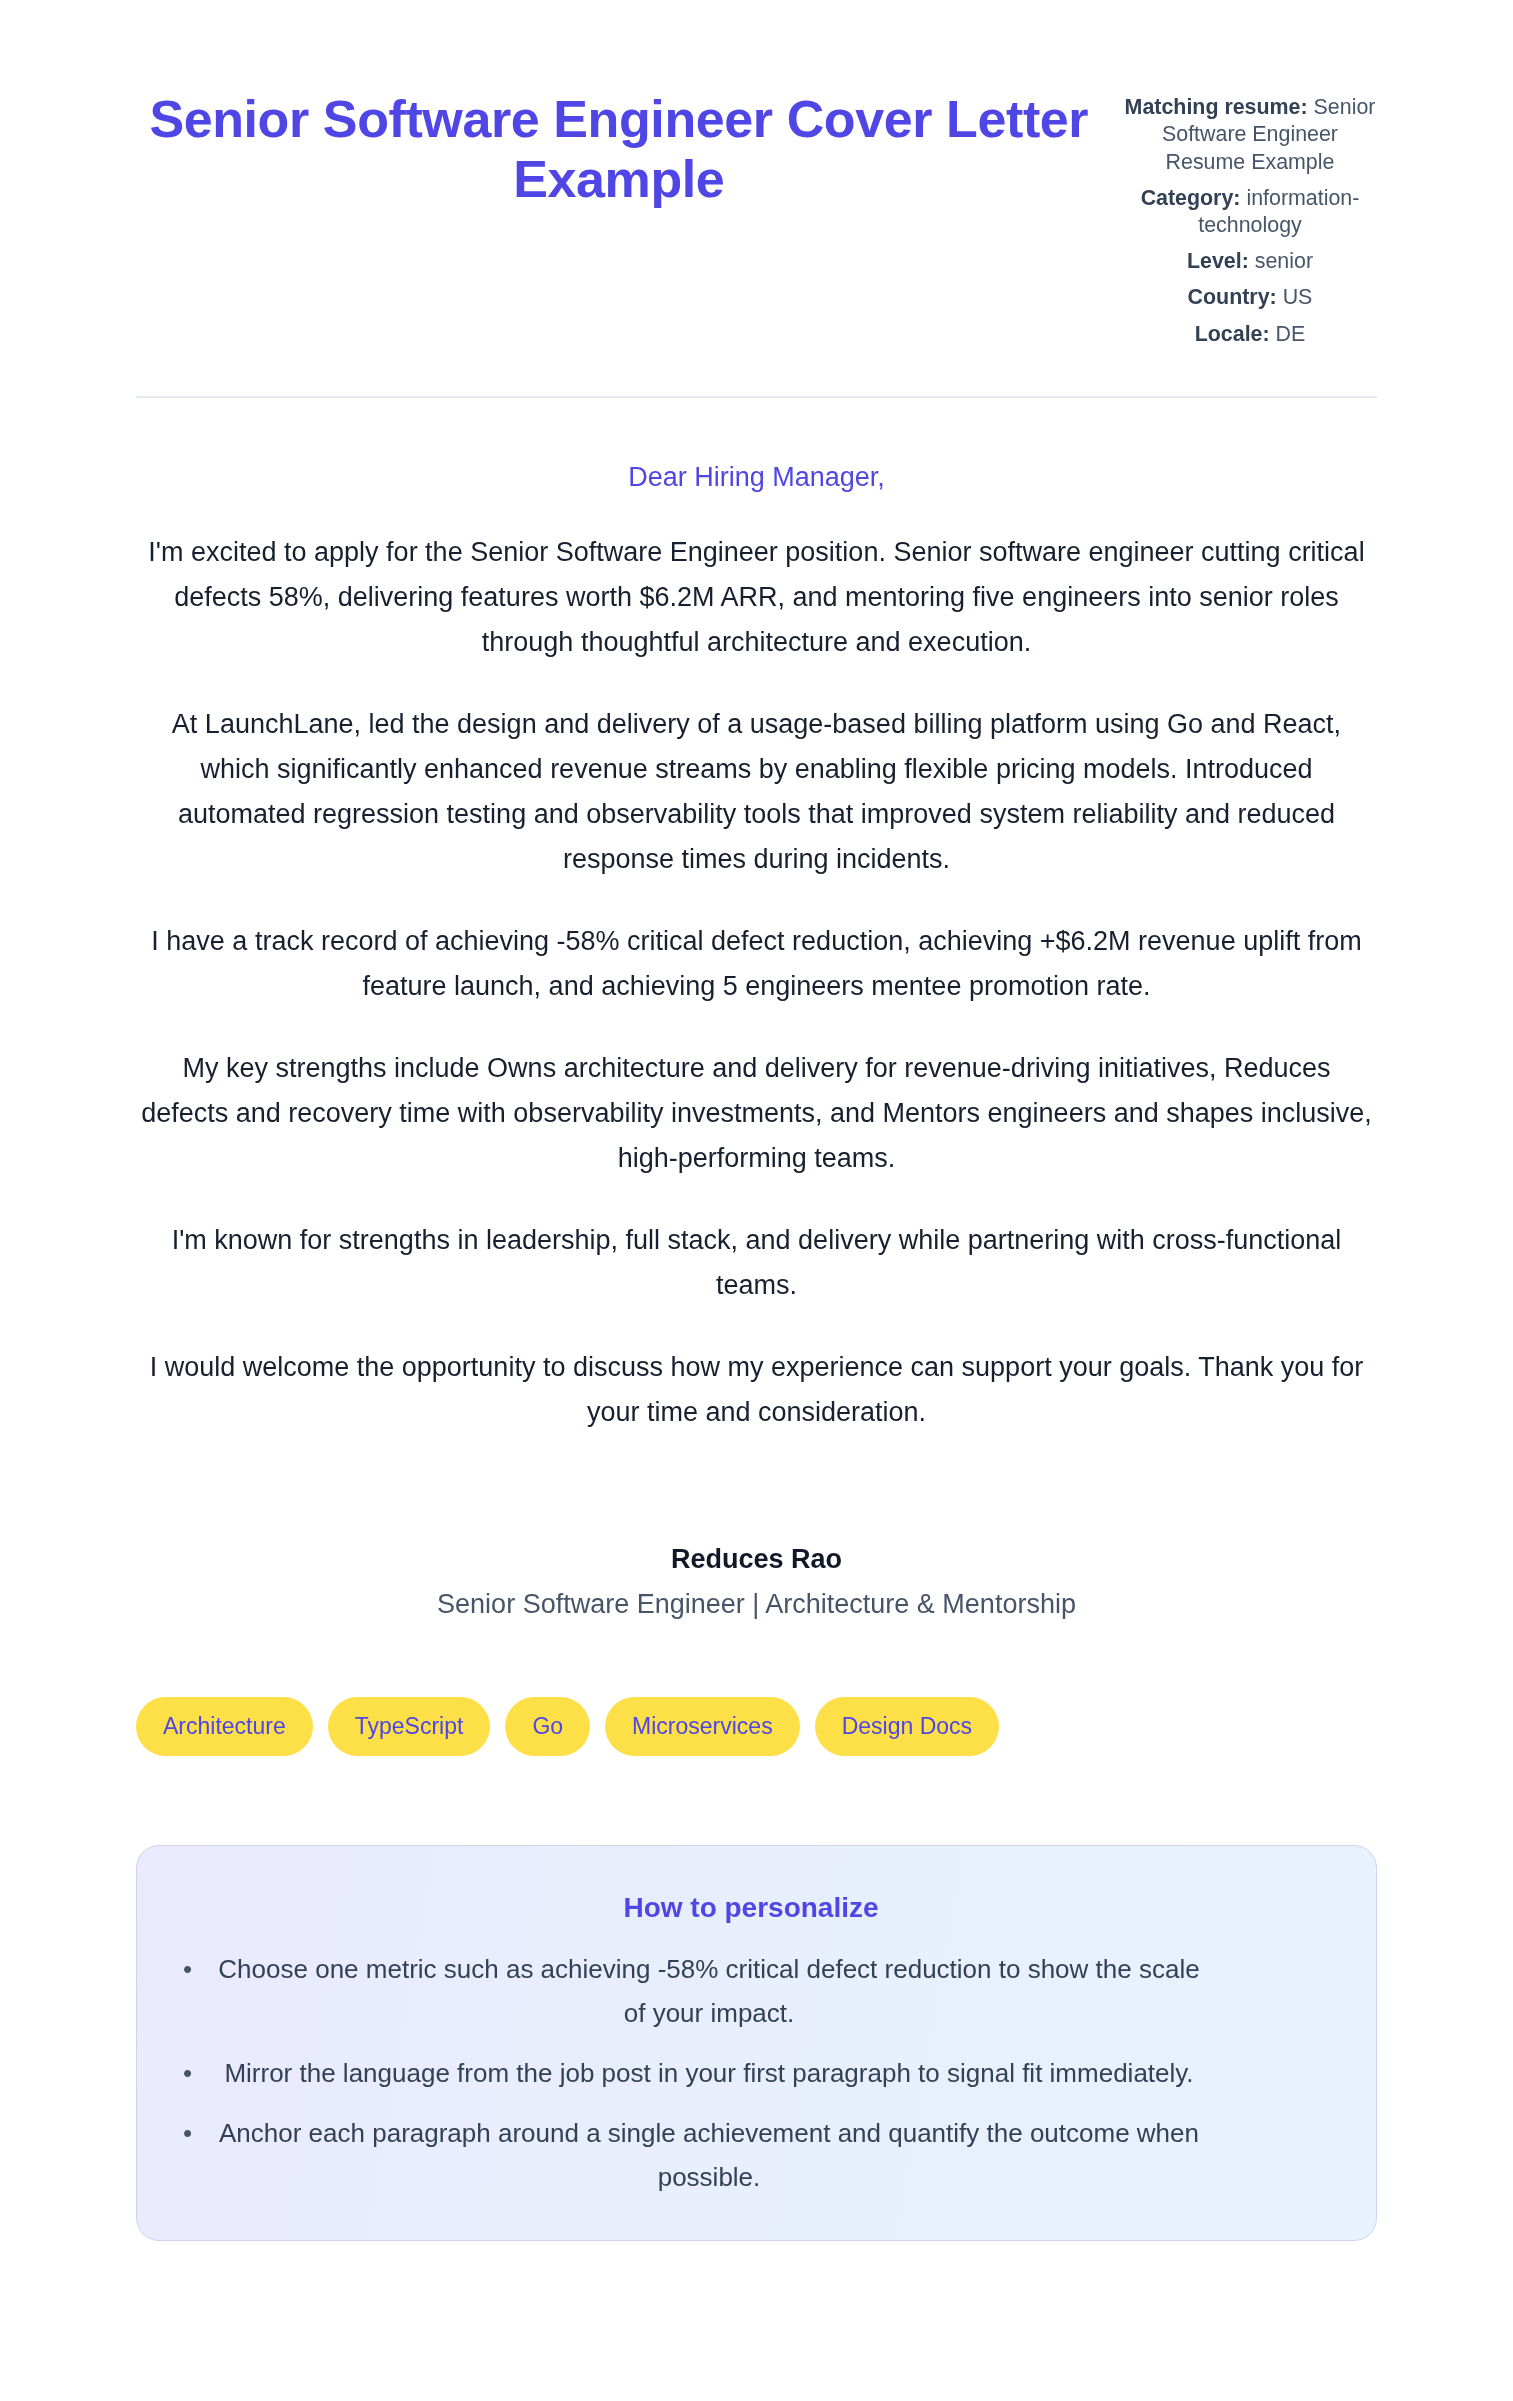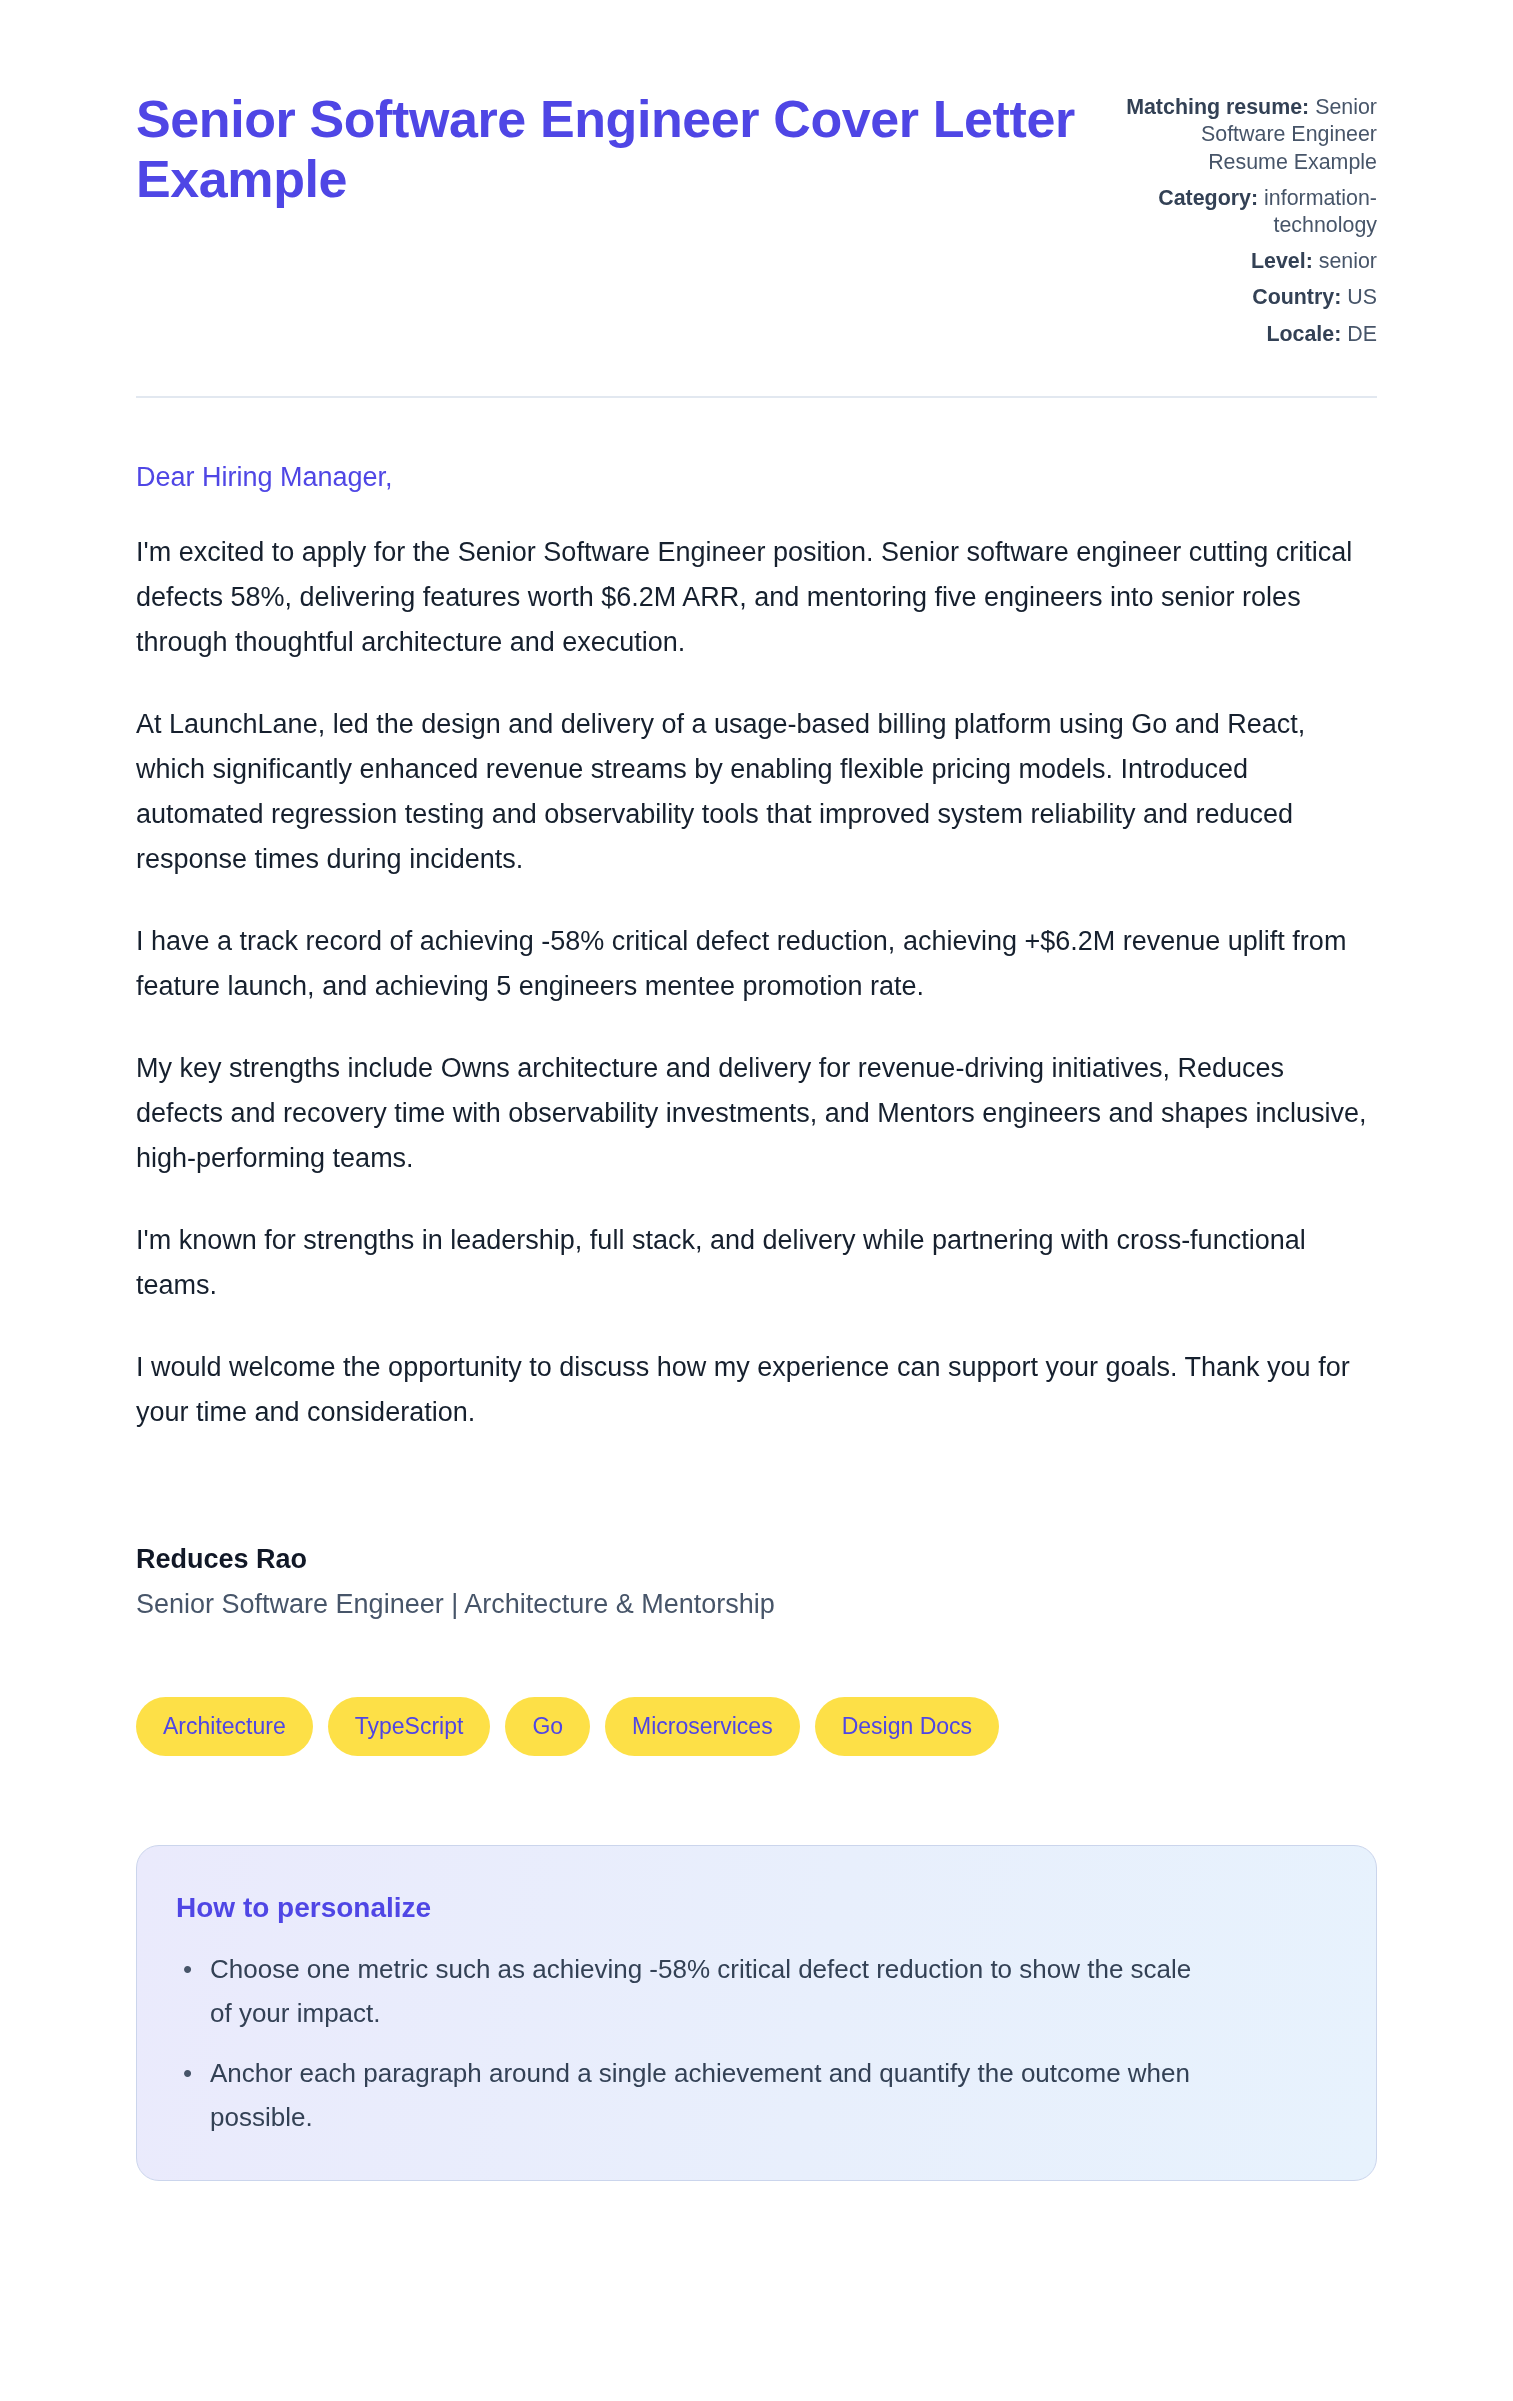--- a/index.html
+++ b/index.html
@@ -1,15 +1,15 @@
 <!DOCTYPE html>
 <html style="font-size:14.2px"><head>
 <meta charset="utf-8">
 <style>
-  * { margin: 0; padding: 0; box-sizing: border-box; }
+  * { margin: 0; padding: 0; box-sizing: border-box; text-align: center; }
   html, body { background: #ffffff; }
   body {
     width: 1513px;
     min-height: 2401px;
     padding: 89px 136px 78px 136px;
     font-family: "Liberation Sans", sans-serif;
     color: #16202e;
   }
 
   
@@ -186,18 +186,19 @@
     <button class="tag-pill">TypeScript</button>
     <button class="tag-pill">Go</button>
     <button class="tag-pill">Microservices</button>
     <button class="tag-pill">Design Docs</button>
   </div>
 
   <section class="personalize-card">
     <h3 class="personalize-title">How to personalize</h3>
     <ul class="personalize-bullets">
       <li>Choose one metric such as achieving -58% critical defect reduction to show the scale of your impact.</li>
+      <li>Mirror the language from the job post in your first paragraph to signal fit immediately.</li>
       <li>Anchor each paragraph around a single achievement and quantify the outcome when possible.</li>
     </ul>
   </section>
 
 </div>
 
 
 </body></html>

